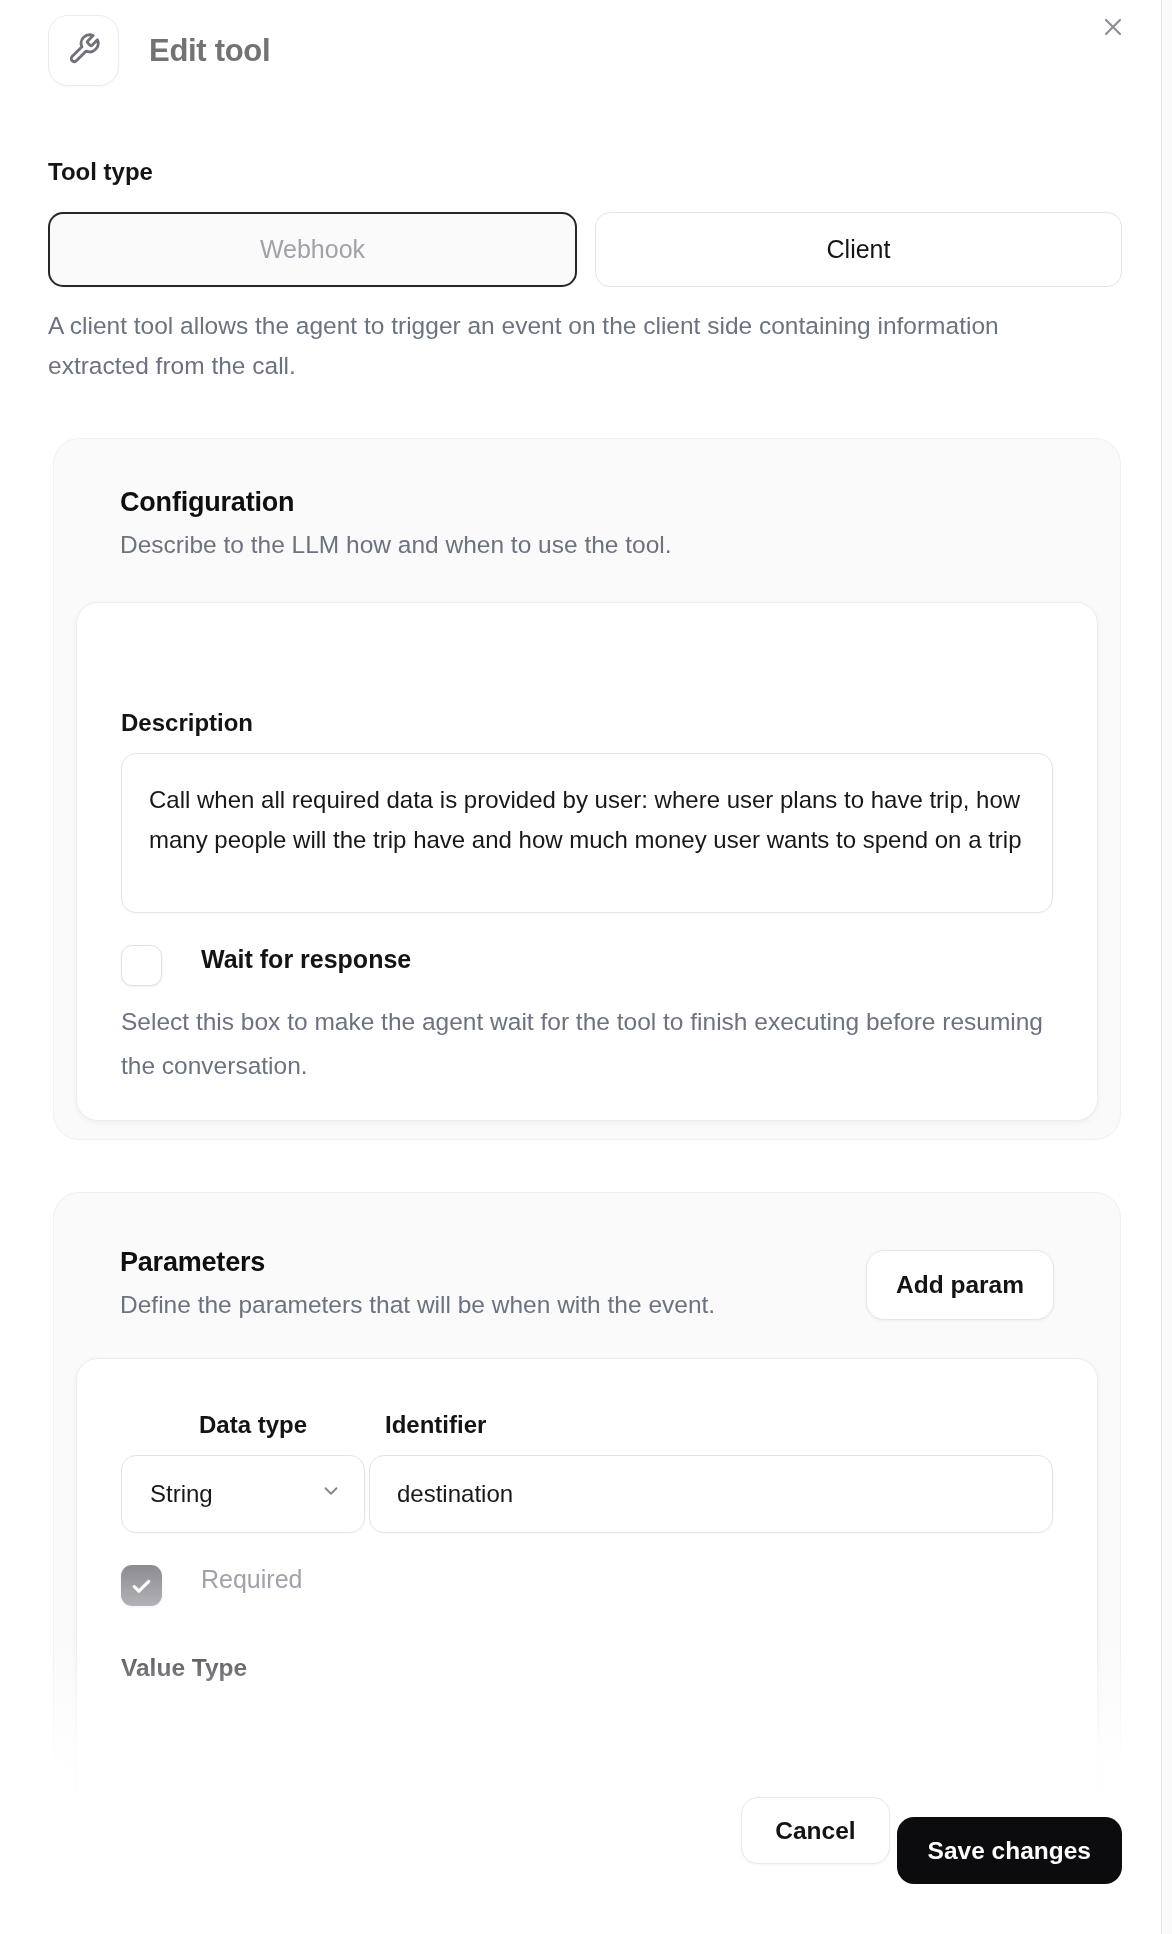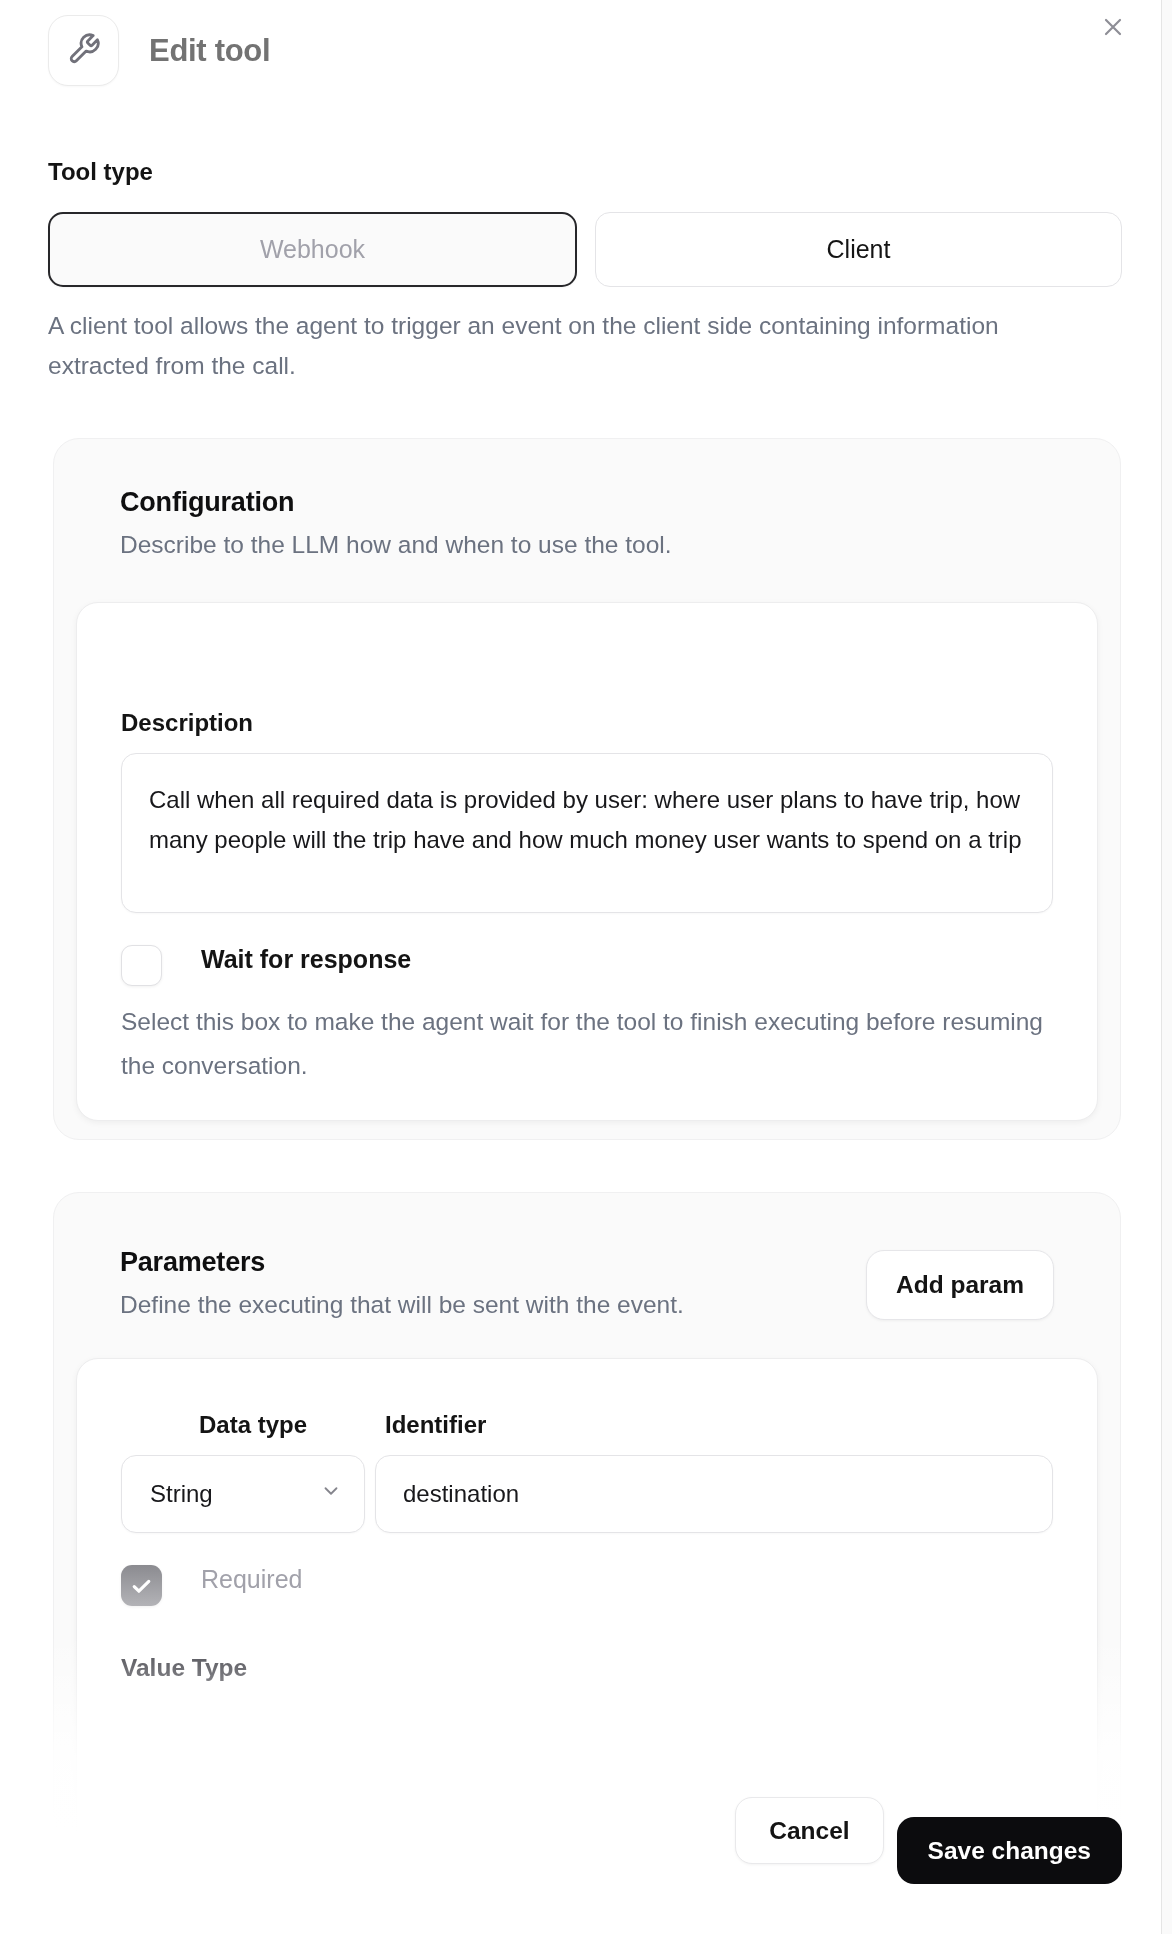--- a/index.html
+++ b/index.html
@@ -103,36 +103,36 @@
     font-family: inherit; font-size: 24.5px; font-weight: 700; cursor: pointer;
     display: inline-flex; align-items: center; justify-content: center;
   }
   .btn-secondary {
     height: 70px; padding: 0 29px; border-radius: 18px; background: #fff;
     border: 1.5px solid #e6e6e9; color: #141414; box-shadow: 0 1px 3px rgba(0,0,0,.05);
   }
   .param-inner { margin-top: 36px; height: 620px; }
   .field-labels { display: flex; text-align: center; }
   .field-labels .dt { width: 264px; }
-  .field-row { margin-top: 16px; display: flex; gap: 10px; }
+  .field-row { margin-top: 16px; display: flex; gap: 4px; }
   .select {
     width: 244px; height: 78px; border: 1.5px solid #e4e4e7; border-radius: 15px; background: #fff;
     display: flex; align-items: center; justify-content: space-between; padding: 0 22px 0 28px;
     font-size: 24px; color: #18181b; cursor: pointer; box-shadow: 0 1px 2px rgba(0,0,0,.03);
   }
   .field-row .text-input { margin-top: 0; flex: 1; }
   .value-type-label { margin-top: 48px; color: #3f3f46; font-weight: 700; font-size: 24.5px; display: block; }
 
   
   .footer-overlay {
     position: absolute; left: 0; right: 11px; bottom: 0; height: 300px;
     background: linear-gradient(180deg, rgba(255,255,255,0) 0%, rgba(255,255,255,.9) 42%, #ffffff 66%);
     pointer-events: none;
   }
-  .footer-buttons { position: absolute; bottom: 50px; right: 39px; display: flex; gap: 13px; pointer-events: auto; }
+  .footer-buttons { position: absolute; bottom: 50px; right: 39px; display: flex; gap: 7px; pointer-events: auto; }
   .btn-cancel { height: 67px; padding: 0 33px; border-radius: 17px; background: #fff; border: 1.5px solid #e9e9eb; color: #141414; box-shadow: 0 1px 3px rgba(0,0,0,.05); }
   .btn-primary { height: 67px; padding: 0 31px; border-radius: 17px; background: #0c0c0e; border: none; color: #ffffff; margin-top: 20px; }
 </style>
 </head>
 <body>
 
 <div class="page">
   <div class="backdrop-strip"></div>
 
   <div class="modal">
@@ -183,21 +183,21 @@
           <span class="check-label">Wait for response</span>
         </div>
         <p class="muted help">Select this box to make the agent wait for the tool to finish executing before resuming the conversation.</p>
       </div>
     </section>
 
     <section class="card params-card">
       <div class="params-header">
         <div>
           <h2>Parameters</h2>
-          <p class="muted subtitle">Define the executing that will be sent with the event.</p>
+          <p class="muted subtitle">Define the parameters that will be when with the event.</p>
         </div>
         <button class="btn btn-secondary">Add param</button>
       </div>
 
       <div class="inner-card param-inner">
         <div class="field-labels">
           <label class="field-label dt">Data type</label>
           <label class="field-label">Identifier</label>
         </div>
         <div class="field-row">

